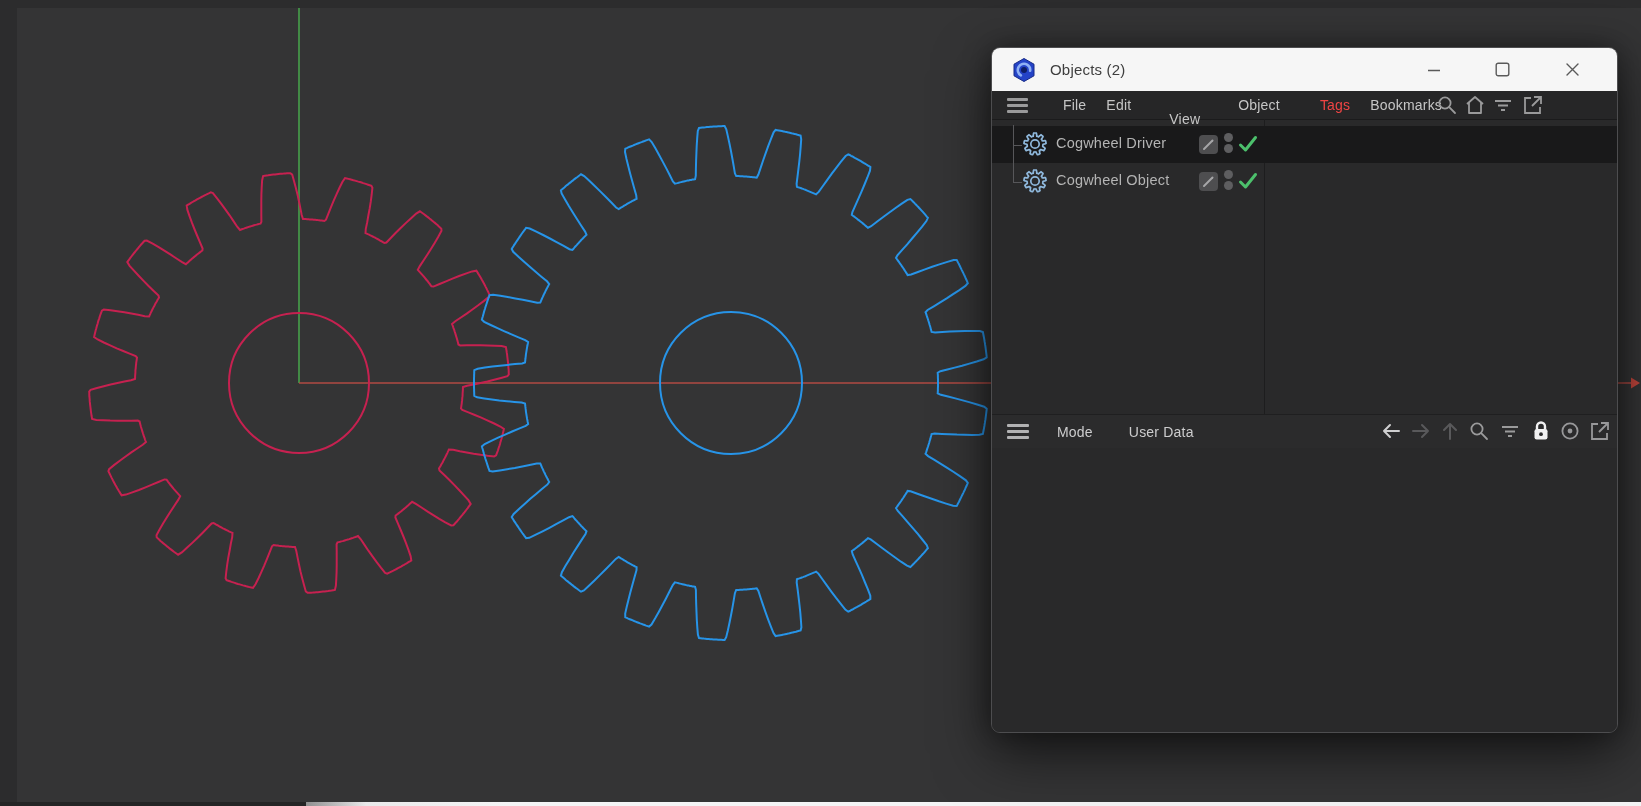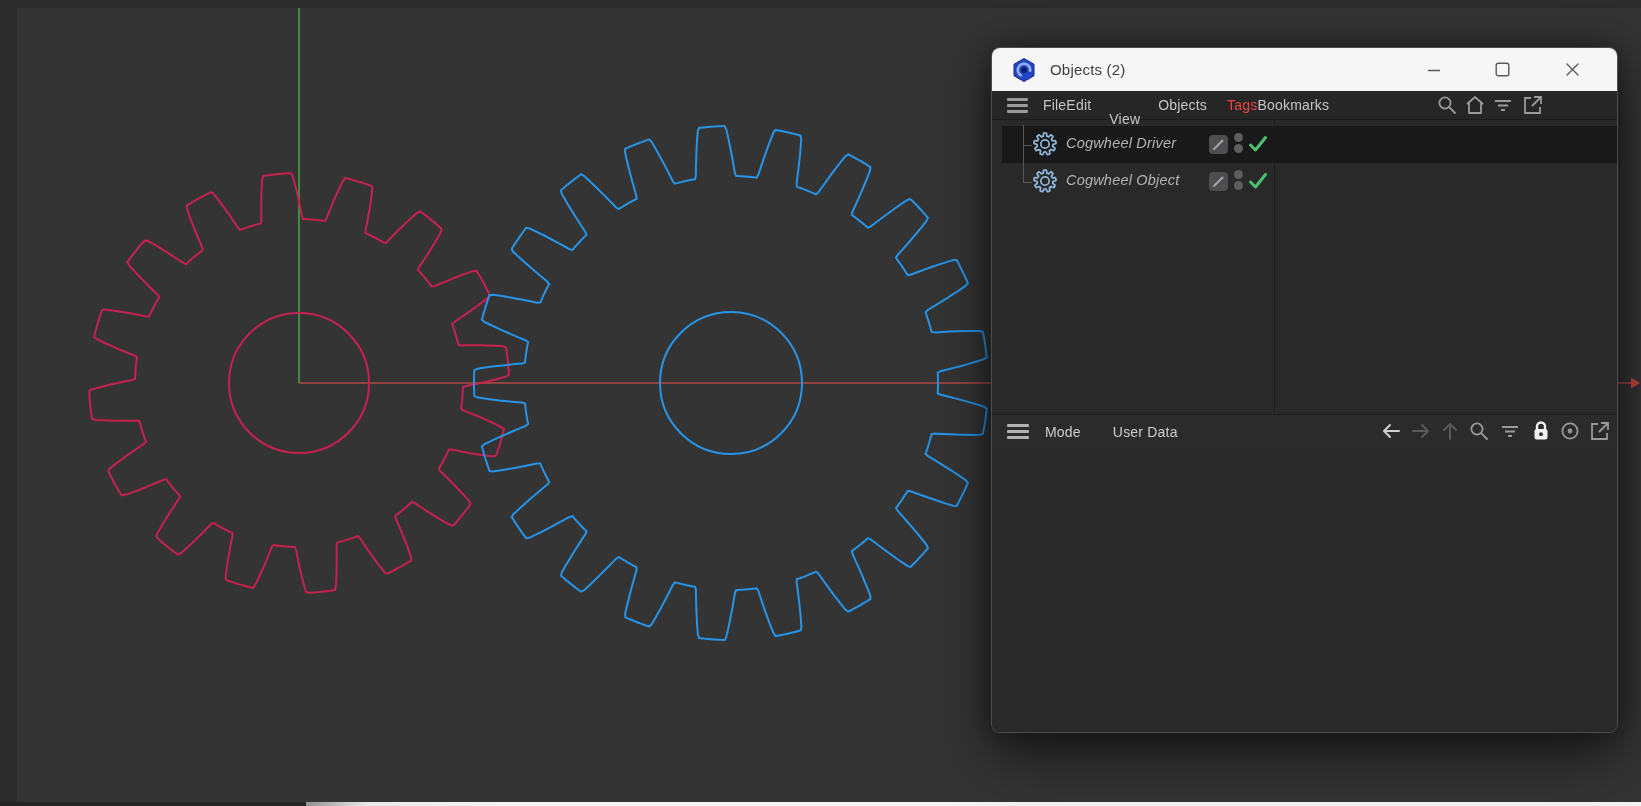--- a/index.html
+++ b/index.html
@@ -25,48 +25,48 @@
   .titlebar{left:0;top:0;width:100%;height:43px;background:#f6f6f6;
             display:flex;align-items:center;}
   .app-badge{width:26px;height:26px;margin-left:19px;flex:0 0 auto;}
   .win-title{margin-left:13px;font-size:15px;color:#3e3e3e;letter-spacing:.2px;}
   .capbtn{position:absolute;top:0;width:44px;height:43px;display:flex;
           align-items:center;justify-content:center;}
   .cap-min{left:420px;} .cap-max{left:488px;} .cap-close{left:558px;}
 
   .menubar{left:0;top:43px;width:100%;height:28px;background:#262627;
            border-bottom:1px solid #1b1b1c;box-sizing:content-box;
-           display:flex;align-items:center;}
+           display:flex;align-items:center;gap:20px;}
   .menubar .mi{font-size:14px;color:#c6c6c6;letter-spacing:.2px;}
   .hamburger{display:inline-flex;flex-direction:column;gap:3px;margin-left:15px;width:21px;}
   .hamburger i{display:block;height:3px;border-radius:1px;background:#9a9a9b;}
   .mb-icon{position:absolute;top:46px;width:22px;height:22px;}
   .mi-file{margin-left:15px;} .mi-edit{} .mi-view{margin-left:18px;margin-top:28px;}
   .mi-object{margin-left:18px;} .mi-tags{margin-left:20px;} .mi-bookmarks{}
 
-  .olist{left:10px;top:71px;width:100%;height:295px;font-style:italic;}
+  .olist{left:0;top:71px;width:100%;height:295px;}
   .divider-v{left:272px;top:0;width:1px;height:295px;background:#1d1d1e;}
   .row-stripe{left:0;top:7px;width:100%;height:37px;background:#19191a;}
   .orow{left:0;width:100%;height:37px;}
   .orow-1{top:7px;} .orow-2{top:44px;}
   .tree-v{left:21px;top:6px;width:1px;height:57px;background:#57575a;}
   .tree-h{left:21px;width:9px;height:1px;background:#57575a;}
   .tree-h1{top:26px;} .tree-h2{top:63px;}
   .cog-glyph{left:31px;top:6px;width:24px;height:24px;}
   .olabel{left:64px;top:9px;font-size:14.5px;color:#b4b4b4;letter-spacing:.2px;white-space:nowrap;}
   .pencil-chip{left:207px;top:9px;width:19px;height:19px;border-radius:4px;background:#4e4e50;}
   .dotcol{left:232px;top:7px;display:flex;flex-direction:column;gap:2px;}
   .dotcol i{width:9px;height:9px;border-radius:50%;background:#5e5e60;display:block;}
   .checkwrap{left:245px;top:7px;width:22px;height:22px;}
 
   .ltoolbar{left:0;top:366px;width:100%;height:34px;background:#2b2b2c;
             border-top:1px solid #1f1f20;box-sizing:border-box;
-            display:flex;align-items:center;}
+            display:flex;align-items:center;gap:12px;}
   .ltoolbar .mi{font-size:14px;color:#cdcdce;letter-spacing:.2px;}
-  .mi-mode{margin-left:16px;} .mi-userdata{margin-left:32px;}
+  .mi-mode{margin-left:16px;} .mi-userdata{margin-left:24px;}
   .tb-icon{position:absolute;top:372px;width:22px;height:22px;}
 
   .userdata{left:0;top:400px;width:100%;height:286px;background:#29292a;}
 
   svg{display:block;}
 </style>
 </head>
 <body>
 
 <div id="stage">
@@ -119,21 +119,21 @@
 
     <div class="abs menubar">
       <span class="hamburger">
           <i></i>
           <i></i>
           <i></i>
         </span>
       <span class="mi mi-file">File</span>
       <span class="mi mi-edit">Edit</span>
       <span class="mi mi-view">View</span>
-      <span class="mi mi-object">Objects</span>
+      <span class="mi mi-object">Object</span>
       <span class="mi mi-tags" style="color: #ef4444;">Tags</span>
       <span class="mi mi-bookmarks">Bookmarks</span>
 
       <svg class="abs mb-icon" style="left:444px;top:3px;position:absolute;" viewBox="0 0 22 22">
         <circle cx="9" cy="9" r="5.6" fill="none" stroke="#9a9a9b" stroke-width="1.8"></circle>
         <line x1="13.2" y1="13.2" x2="19" y2="19" stroke="#9a9a9b" stroke-width="1.8" stroke-linecap="round"></line>
       </svg>
       <svg class="abs mb-icon" style="left:472px;top:3px;position:absolute;" viewBox="0 0 22 22">
         <path d="M3 10 L11 3 L19 10 M5 8.5 V19 H17 V8.5" fill="none" stroke="#9a9a9b" stroke-width="1.8" stroke-linejoin="round"></path>
       </svg>

